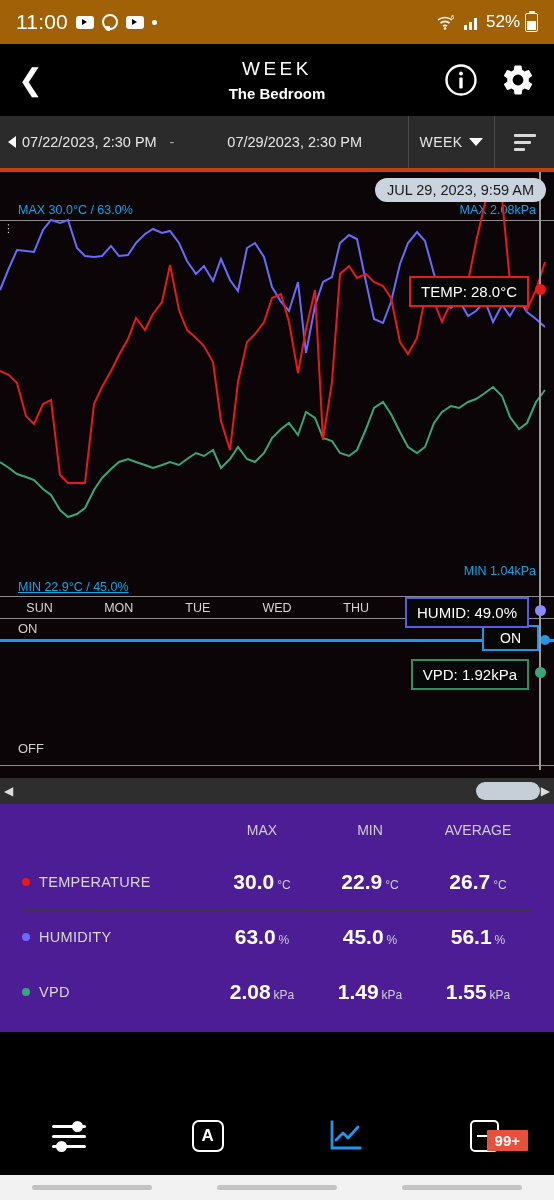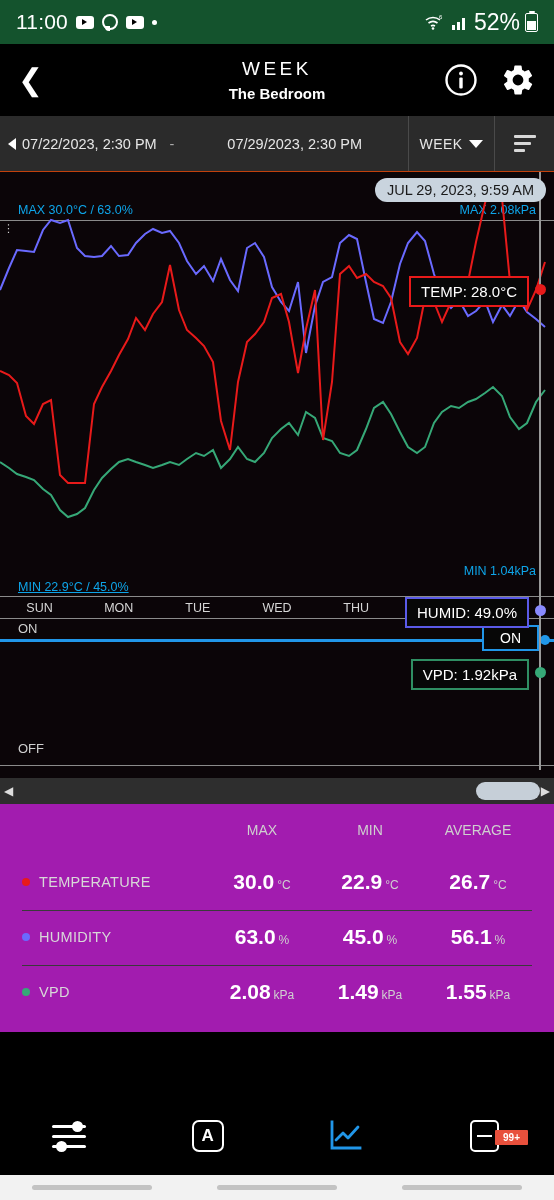--- a/index.html
+++ b/index.html
@@ -1,25 +1,25 @@
 <!DOCTYPE html>
 <html><head>
 <meta charset="utf-8">
 <style>
   * { margin:0; padding:0; box-sizing:border-box; }
   html,body { width:554px; height:1200px; background:#000; overflow:hidden; }
   body { font-family:"Liberation Sans", sans-serif; color:#fff; }
 
   
   .statusbar { height:44px; display:flex; align-items:center; justify-content:space-between;
-               padding:0 16px; background:#14532d; }
+               padding:0 16px; background:#a16207; }
   .sb-left { display:flex; align-items:center; gap:8px; }
   .sb-time { font-size:21px; font-weight:400; letter-spacing:.2px; }
   .sb-right { display:flex; align-items:center; gap:5px; }
-  .sb-pct { font-size:23px; }
+  .sb-pct { font-size:17px; }
   .ic-yt { width:18px; height:13px; background:#fff; border-radius:3px; position:relative; }
   .ic-yt::after { content:""; position:absolute; left:6px; top:3px; border-left:5px solid #000;
                   border-top:3.5px solid transparent; border-bottom:3.5px solid transparent; }
   .ic-wa { width:16px; height:16px; border:2px solid #fff; border-radius:50%; position:relative; }
   .ic-wa::after { content:""; position:absolute; left:1px; bottom:-3px; width:5px; height:5px;
                   background:#fff; border-radius:0 0 0 4px; }
   .ic-dot { width:5px; height:5px; background:#fff; border-radius:50%; }
   .batt { width:13px; height:19px; border:1.6px solid #fff; border-radius:2px; position:relative; }
   .batt::before { content:""; position:absolute; left:2.5px; top:-3px; width:6px; height:2px; background:#fff; border-radius:1px; }
   .batt i { position:absolute; left:1px; right:1px; bottom:1px; height:48%; background:#fff; display:block; }
@@ -27,21 +27,21 @@
   
   .appbar { height:72px; display:flex; align-items:center; padding:0 18px; background:#000; position:relative; }
   .titles { position:absolute; left:0; right:0; text-align:center; }
   .title { font-size:19px; letter-spacing:3.5px; font-weight:400; }
   .subtitle { font-size:15px; font-weight:bold; margin-top:5px; }
   .back { font-size:30px; line-height:1; z-index:2; color:#fff; }
   .appbar-right { margin-left:auto; display:flex; align-items:center; gap:22px; z-index:2; }
 
   
   .daterow { height:56px; background:#2b2b2b; display:flex; align-items:stretch;
-             font-size:14.5px; color:#e6e6e6; border-bottom:1px solid #c2410c; }
+             font-size:14.5px; color:#e6e6e6; border-bottom:4px solid #c2410c; }
   .dr-main { flex:1; display:flex; align-items:center; padding-left:8px; gap:6px; }
   .dr-dates { flex:1; display:flex; align-items:center; justify-content:space-between; padding-right:12px; }
   .dr-dash { color:#aaa; margin-left:-40px;}
   .dr-week { width:86px; display:flex; align-items:center; justify-content:center; gap:7px;
              border-left:1px solid #4a4a4a; font-size:14px; letter-spacing:.4px;margin-left:34px; }
   .caret-dn { width:0;height:0;border-left:7px solid transparent;border-right:7px solid transparent;border-top:8px solid #fff; }
   .caret-lf { width:0;height:0;border-top:6px solid transparent;border-bottom:6px solid transparent;border-right:8px solid #fff; }
   .dr-sort { width:60px; display:flex; align-items:center; justify-content:center; border-left:1px solid #4a4a4a; }
   .sortic { width:22px; }
   .sortic span { display:block; height:3px; background:#d8d8d8; margin-bottom:4px; border-radius:1px; }
@@ -84,21 +84,21 @@
   .k-hum  { background:#8a8aff; top:433px; }
   .k-vpd  { background:#36a877; top:495px; }
 
   .hscroll { position:absolute; left:0; right:0; bottom:0; height:26px; background:#2e2e2e;
              display:flex; align-items:center; }
   .hs-arrow-l { color:#ddd; font-size:12px; margin-left:4px; }
   .hs-arrow-r { color:#ddd; font-size:12px; position:absolute; right:4px; }
   .hs-thumb { position:absolute; right:14px; width:64px; height:18px; background:#c6cfd8; border-radius:9px; }
 
   
-  .stats { background:#a21caf; padding:18px 22px 12px 22px; }
+  .stats { background:#4c1d95; padding:18px 22px 12px 22px; }
   .st-head, .st-row { display:flex; align-items:center; }
   .st-head { color:#cfcfcf; font-size:14px; padding-bottom:18px; }
   .st-name { flex:1; display:flex; align-items:center; gap:9px; font-size:14.5px; color:#d8d8d8; letter-spacing:.3px; }
   .st-cell { width:108px; text-align:center; }
   .st-val { font-size:21px; font-weight:bold; }
   .st-unit { font-size:12px; color:#d0d0d0; margin-left:3px; font-weight:normal; }
   .bullet { width:8px; height:8px; border-radius:50%; display:inline-block; }
   .st-row { padding:14px 0 16px 0; }
   .divider { height:1px; background:#3a3a3a; }
 
@@ -108,21 +108,21 @@
   .nav-item { flex:1; display:flex; align-items:center; justify-content:center; position:relative; }
   .slid { width:34px; }
   .slid .tr { position:relative; height:3px; background:#fff; margin:7px 0; border-radius:2px; }
   .slid .tr i { position:absolute; top:-4px; width:11px; height:11px; background:#fff; border-radius:50%; }
   .boxA { width:32px; height:32px; border:2.4px solid #fff; border-radius:7px;
           display:flex; align-items:center; justify-content:center; font-size:17px; font-weight:bold; }
   .note { width:29px; height:32px; border:2.4px solid #fff; border-radius:5px;
           display:flex; align-items:center; justify-content:center; }
   .note span { display:block; width:15px; height:2.6px; background:#fff; }
   .badge { position:absolute; top:10px; right:26px; background:#e8503c; color:#fff;
-           font-size:10px; font-weight:bold; border-radius:1px; padding:2px 8px; }
+           font-size:15px; font-weight:bold; border-radius:1px; padding:2px 8px; }
   .gesture { position:absolute; bottom:0; left:0; right:0; height:25px; background:#f2f2f2;
              display:flex; align-items:center; justify-content:space-around; }
   .gesture i { display:block; width:120px; height:5px; background:#c3c3c3; border-radius:3px; }
 </style>
 </head>
 <body>
 
 <div class="statusbar">
   <div class="sb-left">
     <span class="sb-time">11:00</span>

